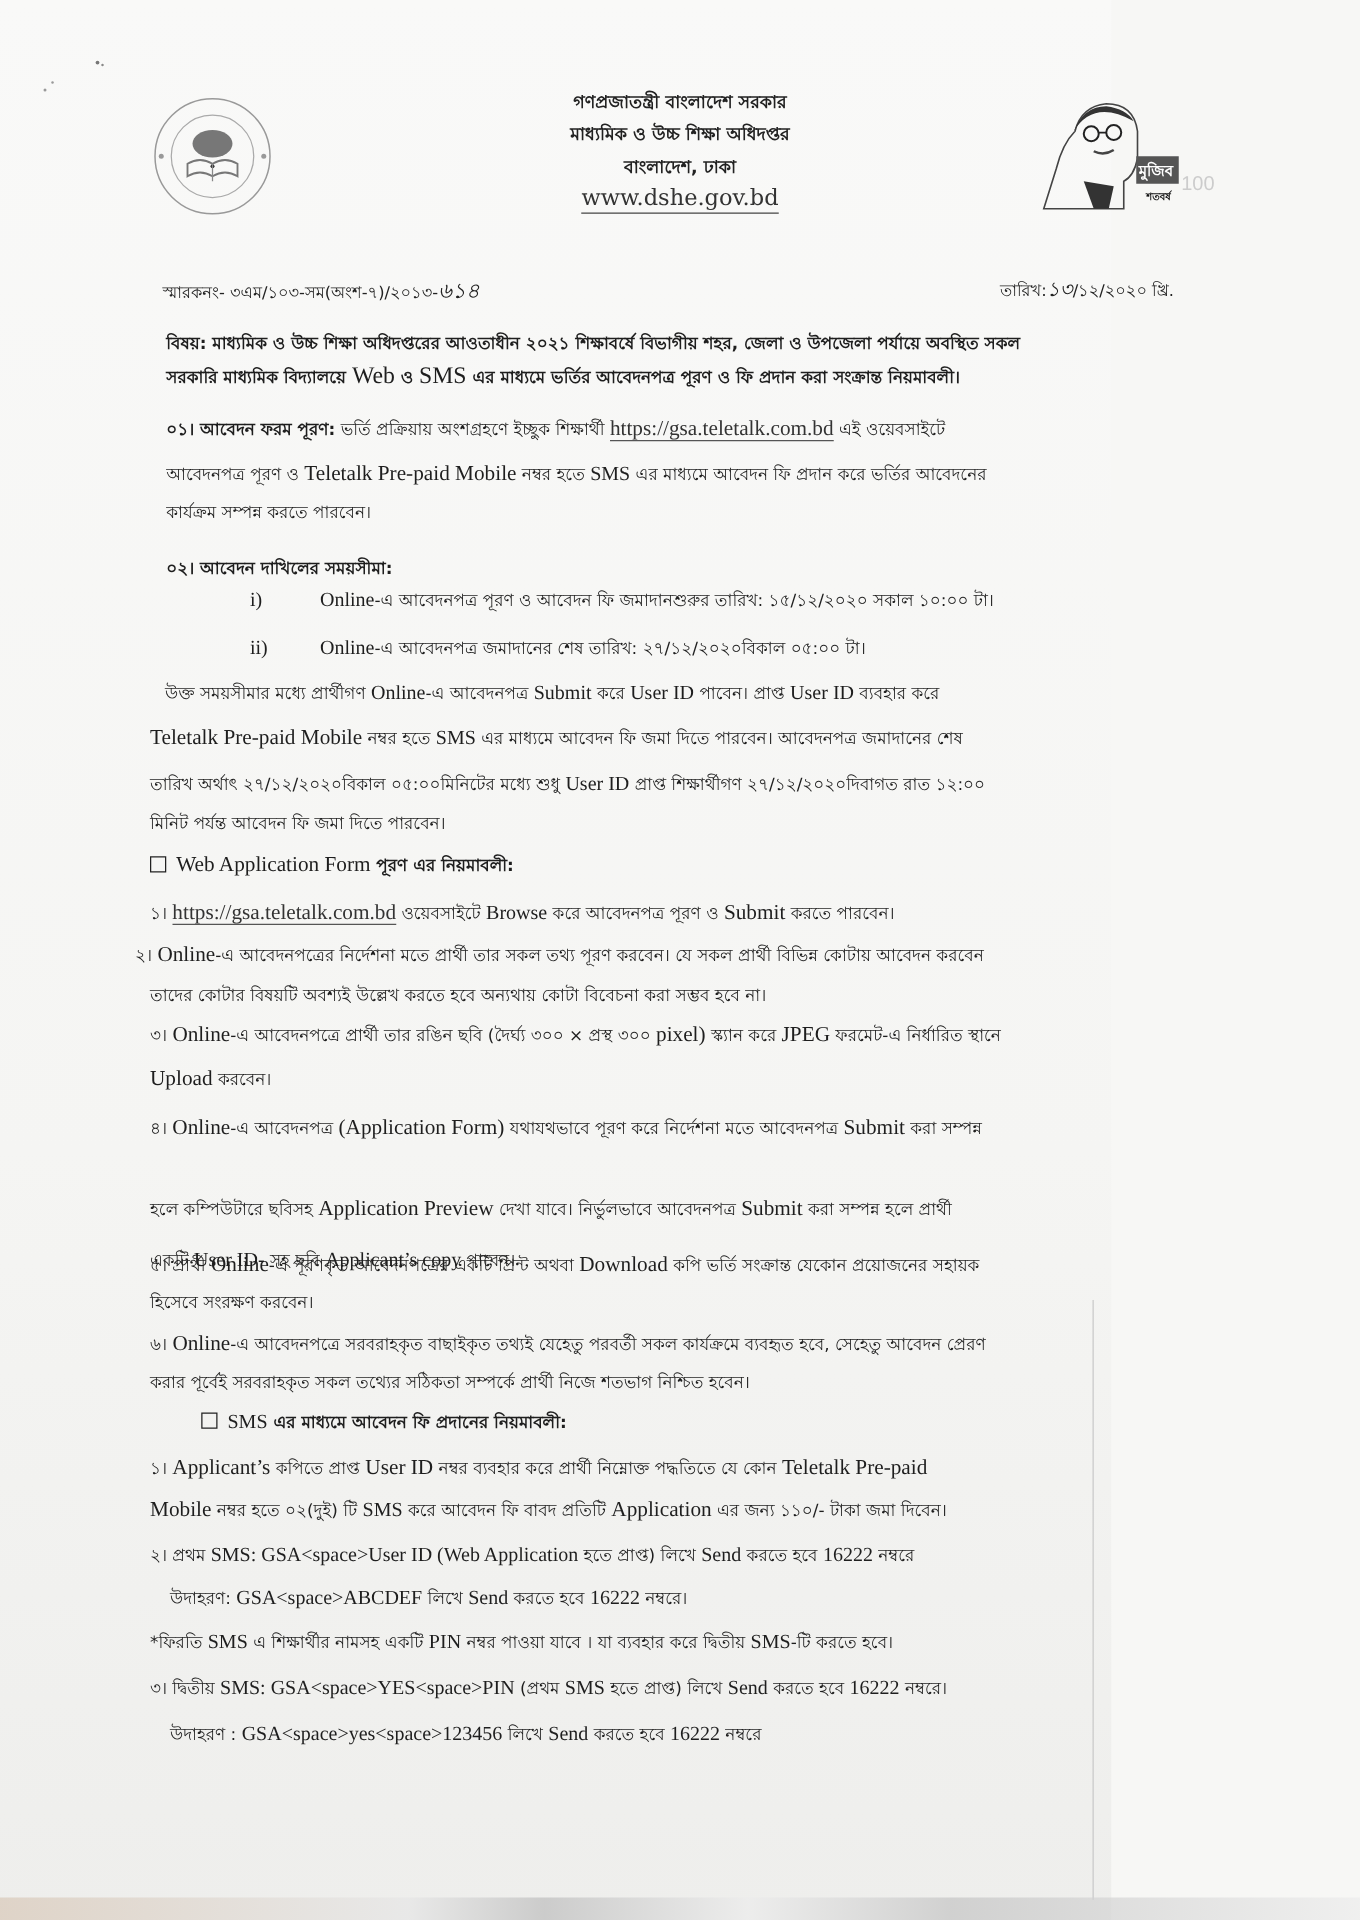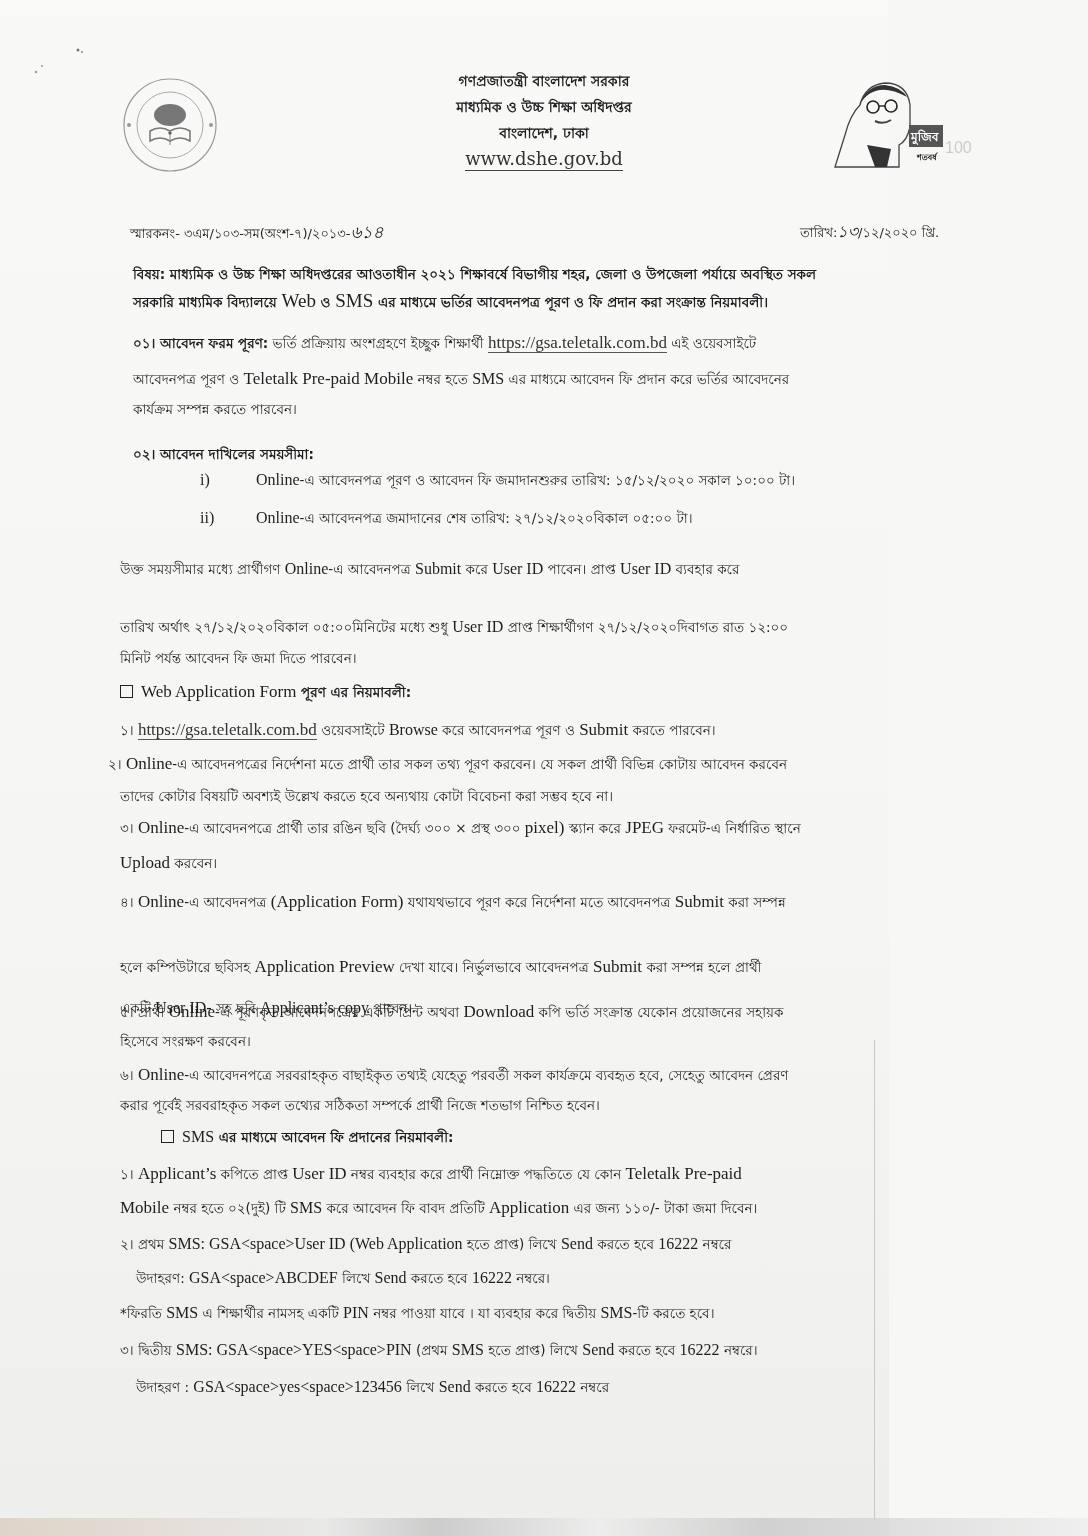--- a/index.html
+++ b/index.html
@@ -103,22 +103,25 @@
   </div>
   <div class="abs line" style="top:399px;">কার্যক্রম সম্পন্ন করতে পারবেন।</div>
 
   <div class="abs line bold" style="top:444px;">০২। আবেদন দাখিলের সময়সীমা:</div>
   <div class="abs line" style="left:200px; top:470px;">
     <span class="roman">i)</span><span class="lat15">Online</span><span>-এ আবেদনপত্র পূরণ ও আবেদন ফি জমাদানশুরুর তারিখ: ১৫/১২/২০২০ সকাল ১০:০০ টা।</span>
   </div>
   <div class="abs line" style="left:200px; top:508px;">
     <span class="roman">ii)</span><span class="lat15">Online</span><span>-এ আবেদনপত্র জমাদানের শেষ তারিখ: ২৭/১২/২০২০বিকাল ০৫:০০ টা।</span>
   </div>
-  <div class="abs line" style="left:120px; top:544px;margin-top:15px;">
+  <div class="abs line" style="left:132px; top:544px;">
     <span>উক্ত সময়সীমার মধ্যে প্রার্থীগণ </span><span class="lat15">Online</span><span>-এ আবেদনপত্র </span><span class="lat15">Submit</span><span> করে </span><span class="lat15">User ID</span><span> পাবেন। প্রাপ্ত </span><span class="lat15">User ID</span><span> ব্যবহার করে</span>
+  </div>
+  <div class="abs line" style="left:120px; top:580px;">
+    <span class="latin">Teletalk Pre-paid Mobile</span><span> নম্বর হতে </span><span class="lat15">SMS</span><span> এর মাধ্যমে আবেদন ফি জমা দিতে পারবেন। আবেদনপত্র জমাদানের শেষ</span>
   </div>
   <div class="abs line" style="left:120px; top:617px;">
     <span>তারিখ অর্থাৎ ২৭/১২/২০২০বিকাল ০৫:০০মিনিটের মধ্যে শুধু </span><span class="lat15">User ID</span><span> প্রাপ্ত শিক্ষার্থীগণ ২৭/১২/২০২০দিবাগত রাত ১২:০০</span>
   </div>
   <div class="abs line" style="left:120px; top:648px;">মিনিট পর্যন্ত আবেদন ফি জমা দিতে পারবেন।</div>
 
   <div class="abs line" style="left:120px; top:682px;">
     <span class="checkbox"></span><span class="latin">Web Application Form</span><span class="bold"> পূরণ এর নিয়মাবলী:</span>
   </div>
   <div class="abs line" style="left:120px; top:720px;">

